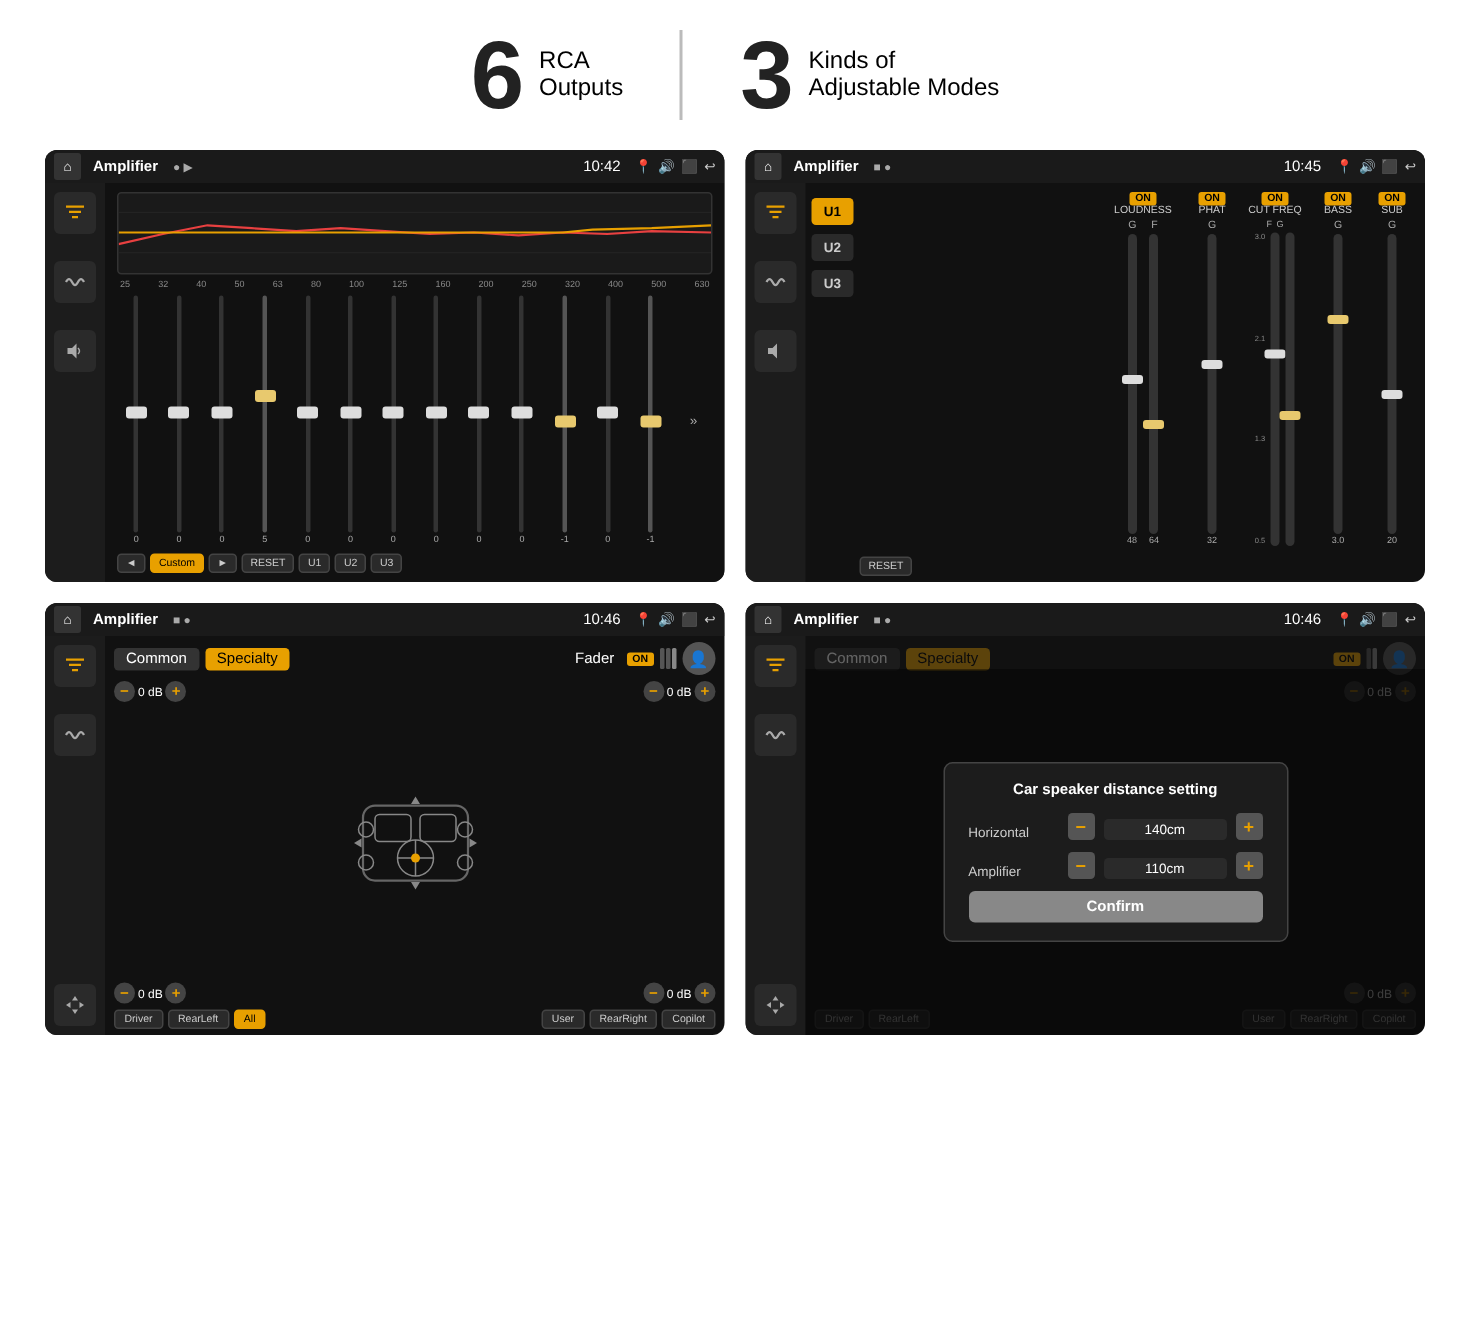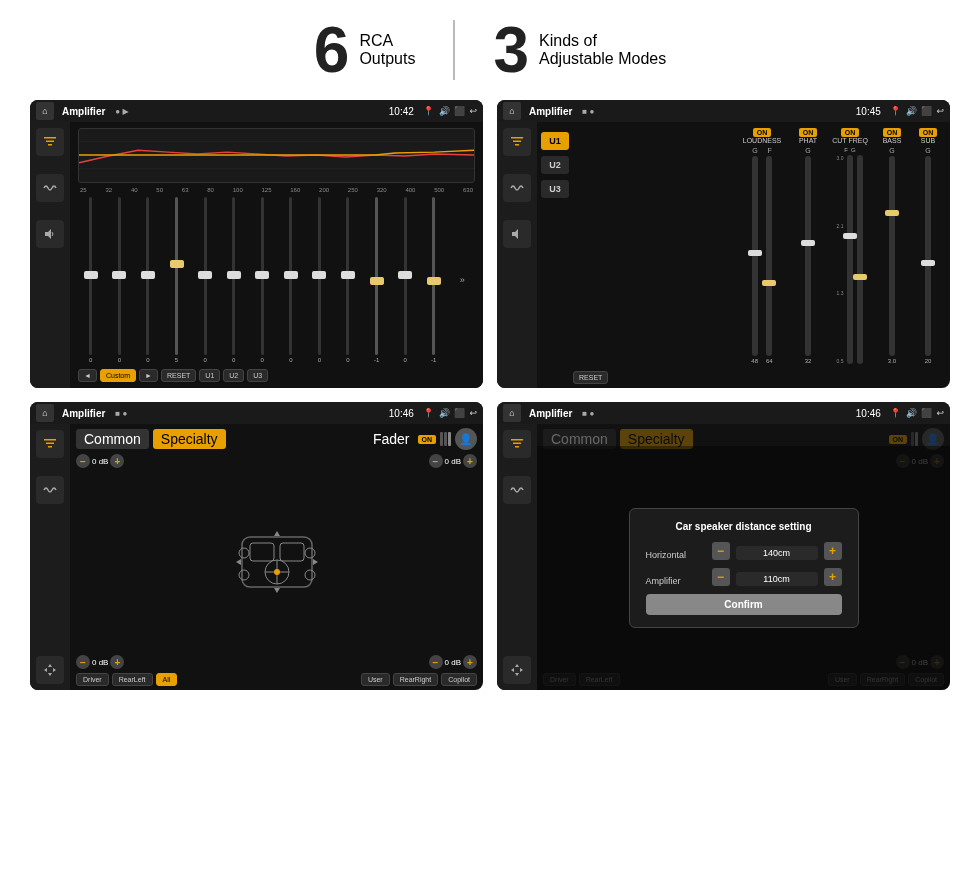--- a/index.html
+++ b/index.html
@@ -265,21 +265,21 @@
     }
 
     .ch-label {
       font-size: 7px;
       color: #ccc;
       text-align: center;
     }
 
     .tab-btn {
       border-radius: 3px;
-      font-size: 14px;
+      font-size: 10px;
       padding: 2px 8px;
       color: #fff;
     }
 
     .tab-btn.active {
       background: #e8a000;
       color: #000;
     }
 
     .tab-btn.inactive {
@@ -800,21 +800,21 @@
               <polygon points="13,7 10,5 10,9"></polygon>
             </svg>
           </div>
         </div>
         <div style="flex:1;padding:4px 6px;display:flex;flex-direction:column;gap:4px;">
 
           <div style="display:flex;align-items:center;gap:4px;">
             <div class="tab-btn inactive">Common</div>
             <div class="tab-btn active">Specialty</div>
             <div style="margin-left:auto;display:flex;align-items:center;gap:4px;">
-              <span style="font-size:14px;color:#fff;">Fader</span>
+              <span style="font-size:10px;color:#fff;">Fader</span>
               <span class="fader-on">ON</span>
 
               <div style="display:flex;gap:1px;align-items:center;">
                 <div style="width:3px;height:14px;background:#555;border-radius:1px;"></div>
                 <div style="width:3px;height:14px;background:#555;border-radius:1px;"></div>
                 <div style="width:3px;height:14px;background:#888;border-radius:1px;"></div>
               </div>
               <div class="person-icon">👤</div>
             </div>
           </div>

